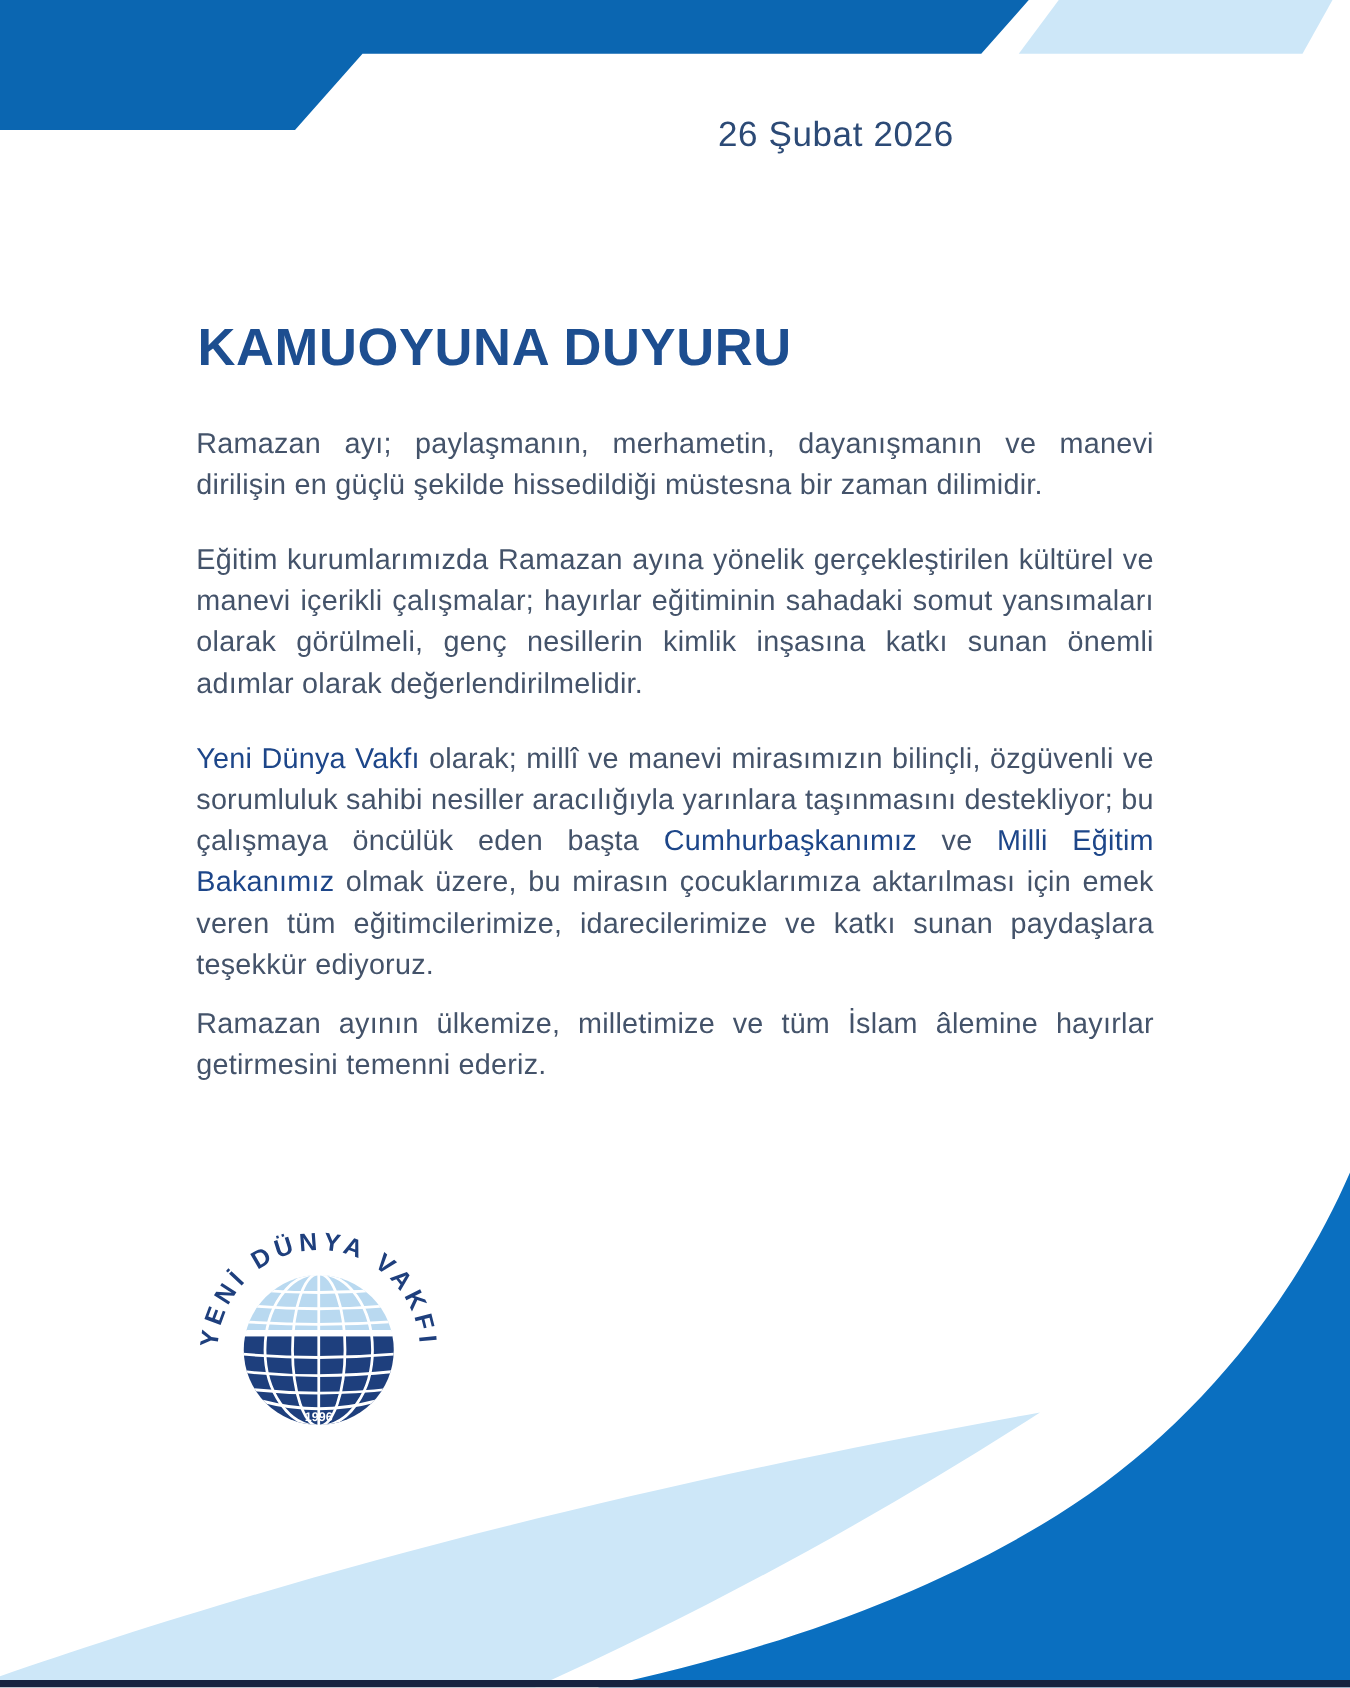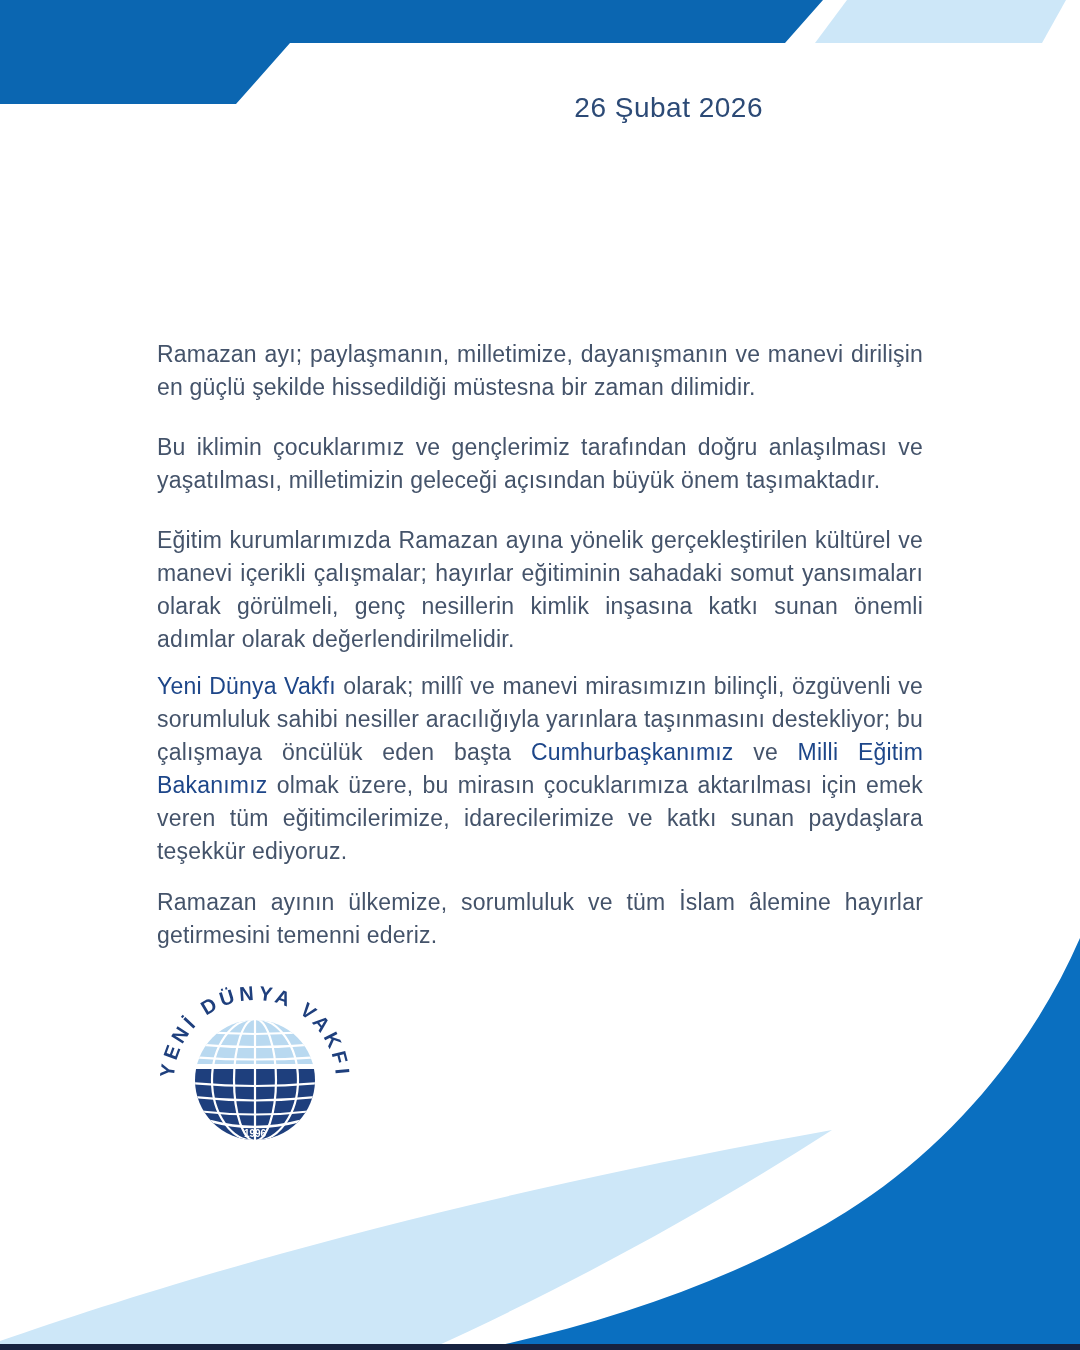--- a/index.html
+++ b/index.html
@@ -44,27 +44,27 @@
   <svg class="bg" viewBox="0 0 1080 1350" aria-hidden="true">
     <path d="M0 0 L823 0 L785 43 L290 43 L236 104 L0 104 Z" style="fill:var(--header-blue)"></path>
     <path d="M847 0 L1066 0 L1042 43 L815 43 Z" style="fill:var(--header-light-blue)"></path>
     <path d="M0 1341 C 170 1282 440 1200 832 1130 C 705 1212 565 1288 428 1350 L0 1350 Z" style="fill:var(--footer-leaf-blue)"></path>
     <path d="M1080 938 C 1034 1044 952 1146 846 1212 C 742 1277 612 1322 478 1350 L1080 1350 Z" style="fill:var(--footer-blue)"></path>
     <rect x="0" y="1344" width="1080" height="6" style="fill:var(--baseline-navy)"></rect>
   </svg>
 
   <div class="date">26 Şubat 2026</div>
 
+  <h1 class="title">KAMUOYUNA DUYURU</h1>
 
   <div class="body-col">
-      <p><span>Ramazan ayı; paylaşmanın, milletimize, dayanışmanın ve manevi dirilişin en güçlü şekilde hissedildiği müstesna bir zaman dilimidir.</span></p>
-      <p><span>Bu iklimin çocuklarımız ve gençlerimiz tarafından doğru anlaşılması ve yaşatılması, milletimizin geleceği açısından büyük önem taşımaktadır.</span></p>
+      <p><span>Ramazan ayı; paylaşmanın, merhametin, dayanışmanın ve manevi dirilişin en güçlü şekilde hissedildiği müstesna bir zaman dilimidir.</span></p>
       <p><span>Eğitim kurumlarımızda Ramazan ayına yönelik gerçekleştirilen kültürel ve manevi içerikli çalışmalar; hayırlar eğitiminin sahadaki somut yansımaları olarak görülmeli, genç nesillerin kimlik inşasına katkı sunan önemli adımlar olarak değerlendirilmelidir.</span></p>
       <p><span class="b">Yeni Dünya Vakfı</span><span> olarak; millî ve manevi mirasımızın bilinçli, özgüvenli ve sorumluluk sahibi nesiller aracılığıyla yarınlara taşınmasını destekliyor; bu çalışmaya öncülük eden başta </span><span class="b">Cumhurbaşkanımız</span><span> ve </span><span class="b">Milli Eğitim Bakanımız</span><span> olmak üzere, bu mirasın çocuklarımıza aktarılması için emek veren tüm eğitimcilerimize, idarecilerimize ve katkı sunan paydaşlara teşekkür ediyoruz.</span></p>
-      <p><span>Ramazan ayının ülkemize, sorumluluk ve tüm İslam âlemine hayırlar getirmesini temenni ederiz.</span></p>
+      <p><span>Ramazan ayının ülkemize, milletimize ve tüm İslam âlemine hayırlar getirmesini temenni ederiz.</span></p>
     </div>
 
   <svg class="logo" viewBox="0 0 190 186">
     <defs>
       <path id="ydv-arc" d="M 21 141 A 81 81 0 1 1 169 141"></path>
       <clipPath id="ydv-globe-clip">
           <circle cx="95" cy="107" r="60"></circle>
         </clipPath>
     </defs>
 

